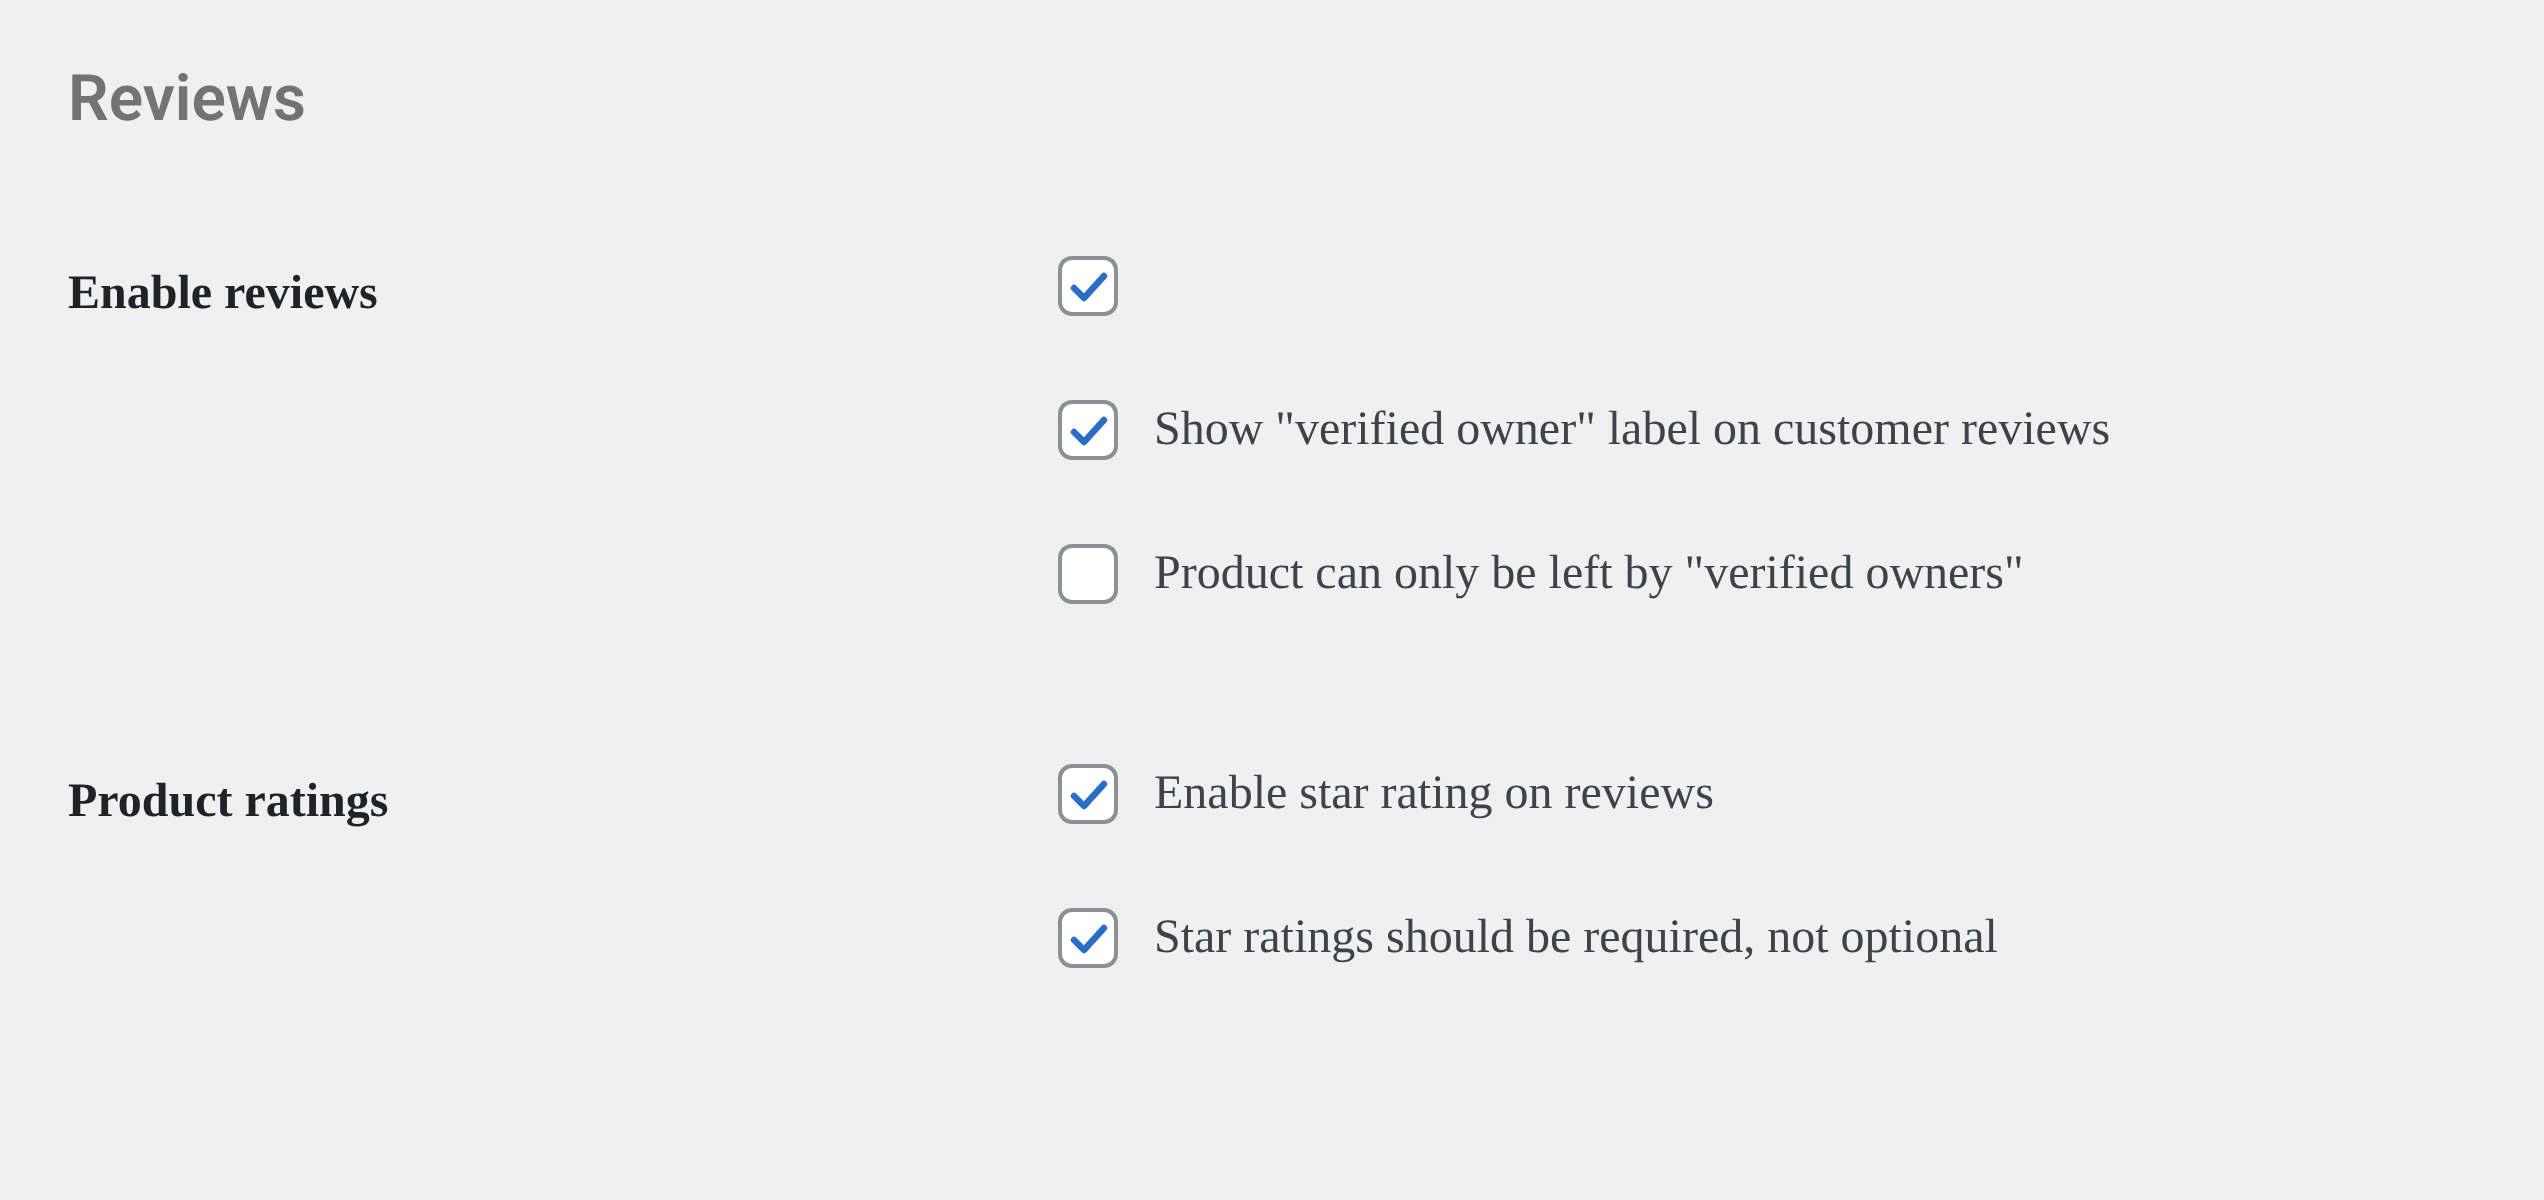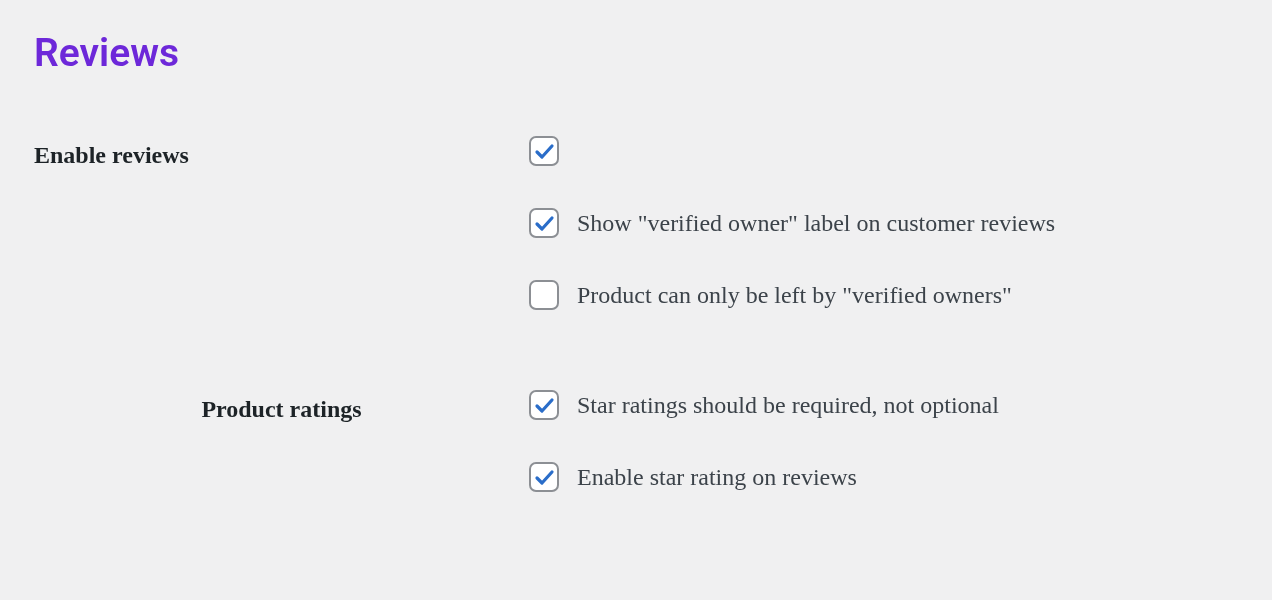--- a/index.html
+++ b/index.html
@@ -5,37 +5,36 @@
     * { box-sizing: border-box; margin: 0; padding: 0; }
     body {
       background: #f0f0f1;
       font-family: -apple-system, BlinkMacSystemFont, "Segoe UI", Roboto, sans-serif;
       width: 1272px;
       height: 600px;
       padding: 30px 34px;
       color: #2c3338;
     }
     h2 {
-      font-size: 39px;
+      font-size: 32px;
       font-weight: 600;
-      color: #6d28d9;
+      color: #737373;
       margin-bottom: 60px;
     }
     .form-table {
       width: 100%;
       font-family: Liberation Serif, serif;
     }
     .form-row {
       display: flex;
       align-items: flex-start;
       margin-bottom: 80px;
     }
     .form-row:last-child {
       margin-bottom: 16px;
-      text-align: center;
     }
     .row-label {
       width: 495px;
       flex-shrink: 0;
       font-size: 24px;
       font-weight: 600;
       color: #1d2327;
       padding-top: 6px;
     }
     .row-options {
@@ -119,26 +118,26 @@
 
   <div class="form-row">
     <div class="row-label">Product ratings</div>
     <div class="row-options">
       <div class="option">
         <span class="checkbox checked">
           <svg viewBox="0 0 24 24">
               <path d="M5 13l5 5L20 7"></path>
             </svg>
         </span>
-        <span class="option-label">Star ratings should be required, not optional</span>
+        <span class="option-label">Enable star rating on reviews</span>
       </div>
       <div class="option">
         <span class="checkbox checked">
           <svg viewBox="0 0 24 24">
               <path d="M5 13l5 5L20 7"></path>
             </svg>
         </span>
-        <span class="option-label">Enable star rating on reviews</span>
+        <span class="option-label">Star ratings should be required, not optional</span>
       </div>
     </div>
   </div>
 
 </div>
 
 </body></html>

